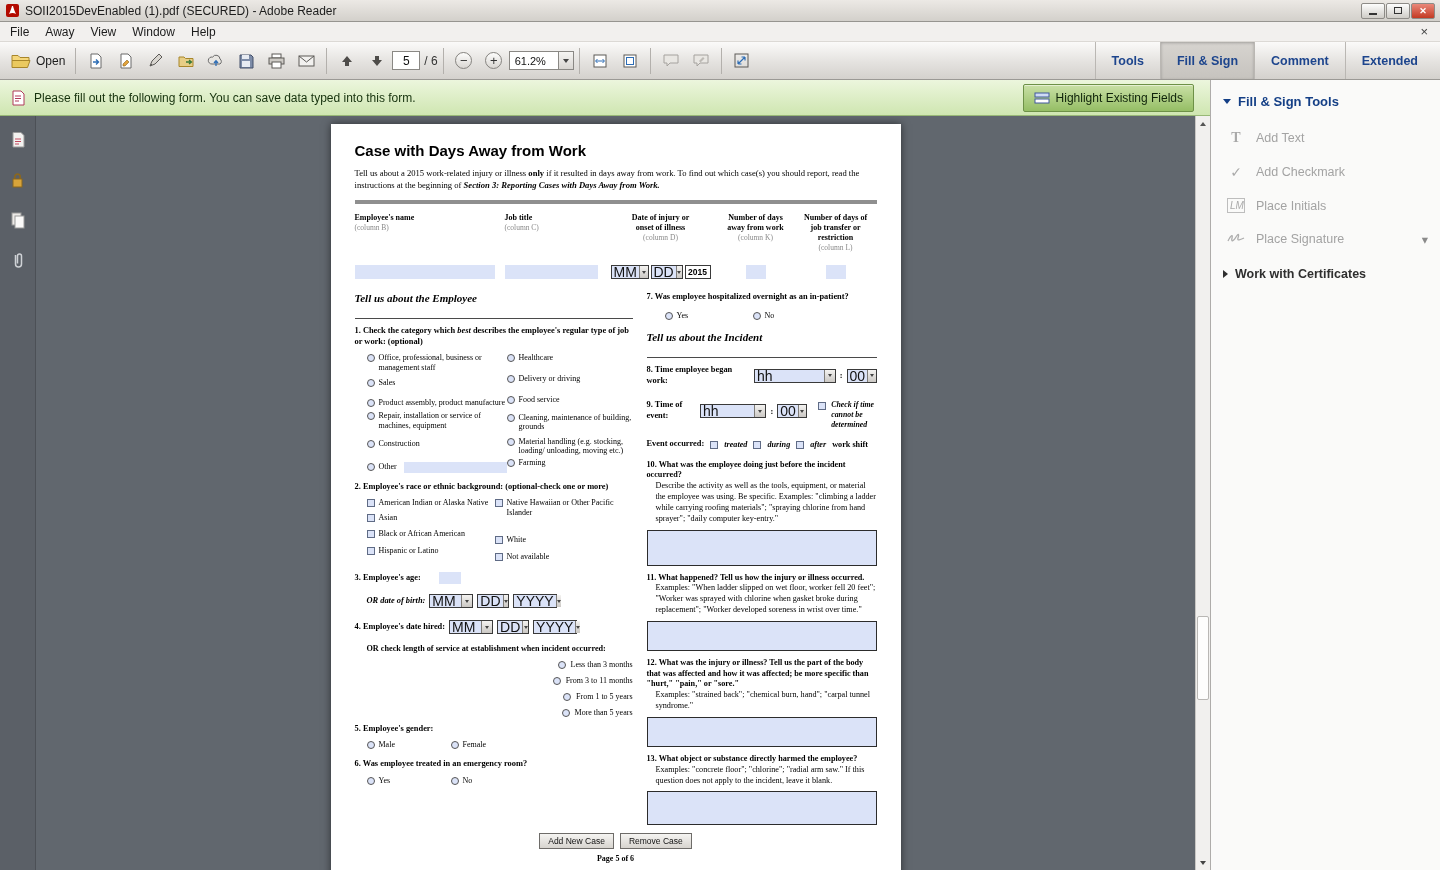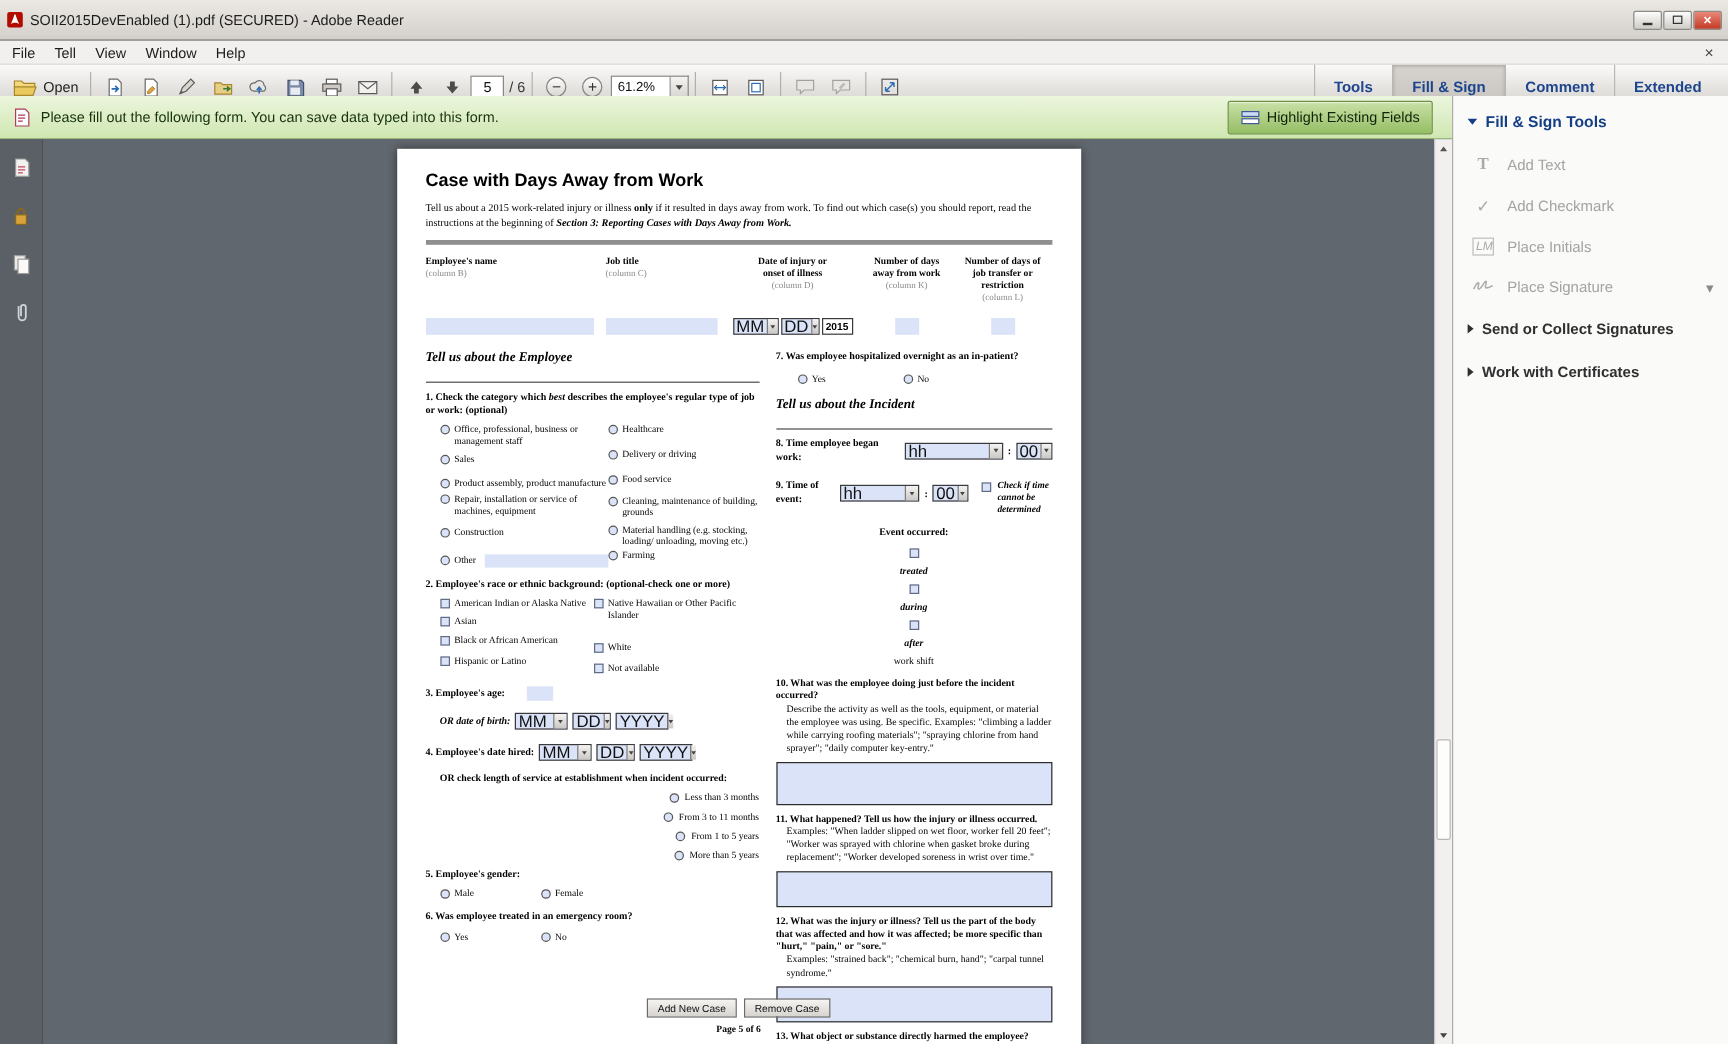--- a/index.html
+++ b/index.html
@@ -1,19 +1,19 @@
 <!DOCTYPE html>
 <html><head>
 <meta charset="utf-8">
 <style>
   * { margin:0; padding:0; box-sizing:border-box; }
   html,body { width:1440px; height:870px; overflow:hidden; font-family:"Liberation Sans",sans-serif; background:#60666d; }
 
   
-  .titlebar { height:34px; background:linear-gradient(#ece9e5,#d3d0cb); border-bottom:1px solid #979590;
+  .titlebar { height:22px; background:linear-gradient(#ece9e5,#d3d0cb); border-bottom:1px solid #979590;
               display:flex; align-items:center; padding:0 5px; font-size:12px; color:#1c1c1c; }
   .titlebar .app-icon { width:15px; height:15px; margin-right:5px; }
   .win-btns { margin-left:auto; display:flex; gap:1px; }
   .win-btn { width:24px; height:16px; display:flex; align-items:center; justify-content:center;
              background:linear-gradient(#fdfdfd,#cfccc7); border:1px solid #8d8b87; border-radius:2px; font-size:9px; color:#333; }
   .win-btn.close { background:linear-gradient(#e9887a,#c33a23); color:#fff; font-weight:bold; }
   .min-glyph { width:8px; height:2px; background:#333; margin-top:6px; }
   .max-glyph { width:8px; height:7px; border:1px solid #333; }
 
   .menubar { height:20px; background:#f2f0ee; border-bottom:1px solid #dcd9d5; display:flex; align-items:center; font-size:12px; color:#1c1c1c; padding:0 2px; }
@@ -148,21 +148,21 @@
         <div class="max-glyph"></div>
       </div>
     <div class="win-btn close">
         <span>✕</span>
       </div>
   </div>
 </div>
 
 <div class="menubar">
   <span class="menu-item">File</span>
-  <span class="menu-item">Tell</span>
+  <span class="menu-item">Away</span>
   <span class="menu-item">View</span>
   <span class="menu-item">Window</span>
   <span class="menu-item">Help</span>
   <span class="menu-close">×</span>
 </div>
 
 <div class="toolbar">
   <div class="tb-btn">
     <svg width="20" height="16" viewBox="0 0 20 16">
         <path d="M1 2.5h6l2 2h9v3H1z" fill="#f5d77b" stroke="#a8862a"></path>
@@ -642,29 +642,29 @@
                       <div class="combo-val">00</div>
                       <div class="combo-btn">
                         <div class="tri-down"></div>
                       </div>
                     </div>
                 </div>
                 <div class="cbox" style="margin-left:6px;margin-top:2px;"></div>
                 <div class="tc-note">Check if time cannot be determined</div>
               </div>
 
-              <div class="inline-row" style="margin-top:9px; gap:6px;flex-direction:column;">
+              <div class="inline-row" style="margin-top:9px; gap:6px;">
                 <span class="q" style="margin:0;">Event occurred:</span>
                 <div class="cbox"></div>
                   <span class="bi" style="font-size:8.2px;">treated</span>
                 <div class="cbox"></div>
                   <span class="bi" style="font-size:8.2px;">during</span>
                 <div class="cbox"></div>
                   <span class="bi" style="font-size:8.2px;">after</span>
-                <span style="font-size:8.2px; font-weight:normal;">work shift</span>
+                <span style="font-size:8.2px; font-weight:bold;">work shift</span>
               </div>
 
               <div class="qblock" style="margin-top:10px;">
                 <span class="b">10. What was the employee doing just before the incident occurred?</span>
                 <div class="qbody">Describe the activity as well as the tools, equipment, or material the employee was using.  Be specific.  Examples:  "climbing a ladder while carrying roofing materials"; "spraying chlorine from hand sprayer"; "daily computer key-entry."</div>
               </div>
               <div class="ta" style="height:36px;"></div>
 
               <div class="qblock">
                 <span class="b">11. What happened?  Tell us how the injury or illness occurred.</span>
@@ -726,20 +726,16 @@
     </div>
     <div class="panel-tool">
       <span class="p-icon"><svg width="18" height="12" viewBox="0 0 18 12">
             <path d="M1 9c3-6 5-7 4-3s1 4 4-1 3-2 2 1 2 2 6 0" fill="none" stroke="#adadad" stroke-width="1.3"></path>
           </svg></span>
       <span>Place Signature</span>
       <span class="chev">▾</span>
     </div>
     <div class="panel-section">
       <div class="tri-right"></div>
-      <span>Send or Collect Signatures</span>
-    </div>
-    <div class="panel-section">
-      <div class="tri-right"></div>
       <span>Work with Certificates</span>
     </div>
   </div>
 </div>
 
 </body></html>

